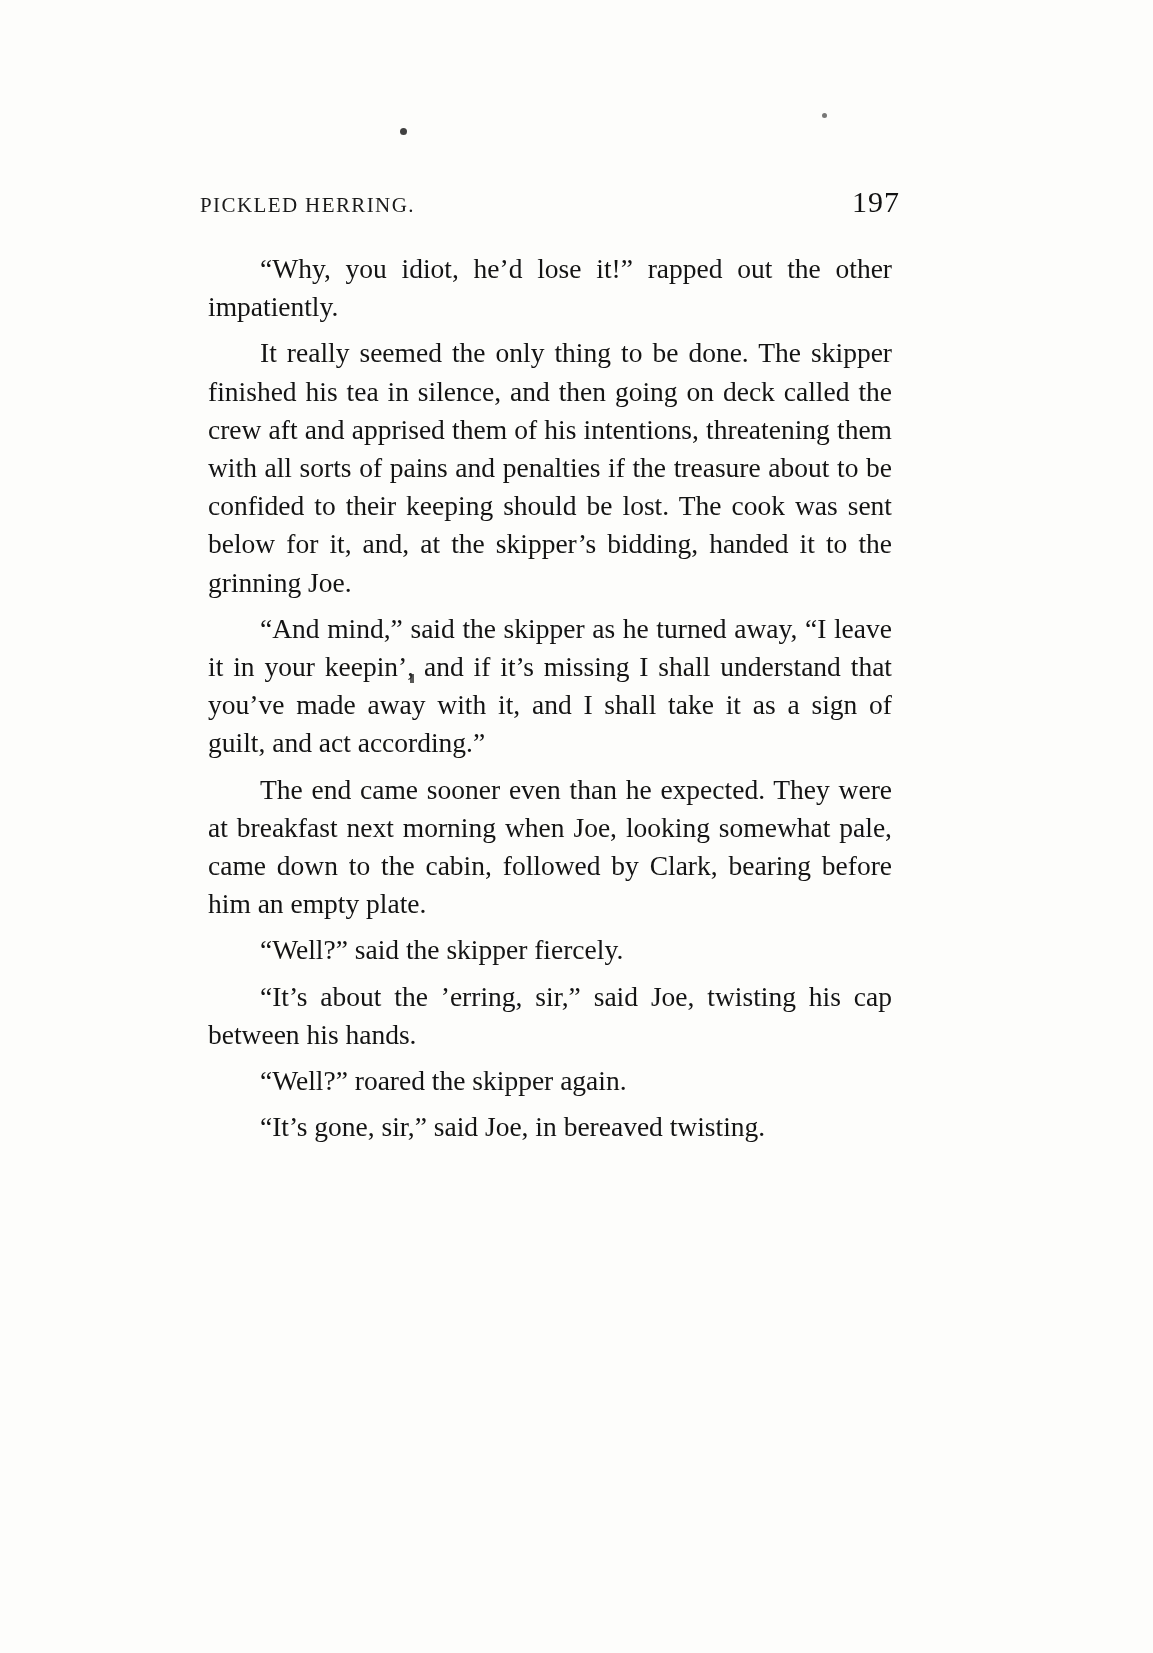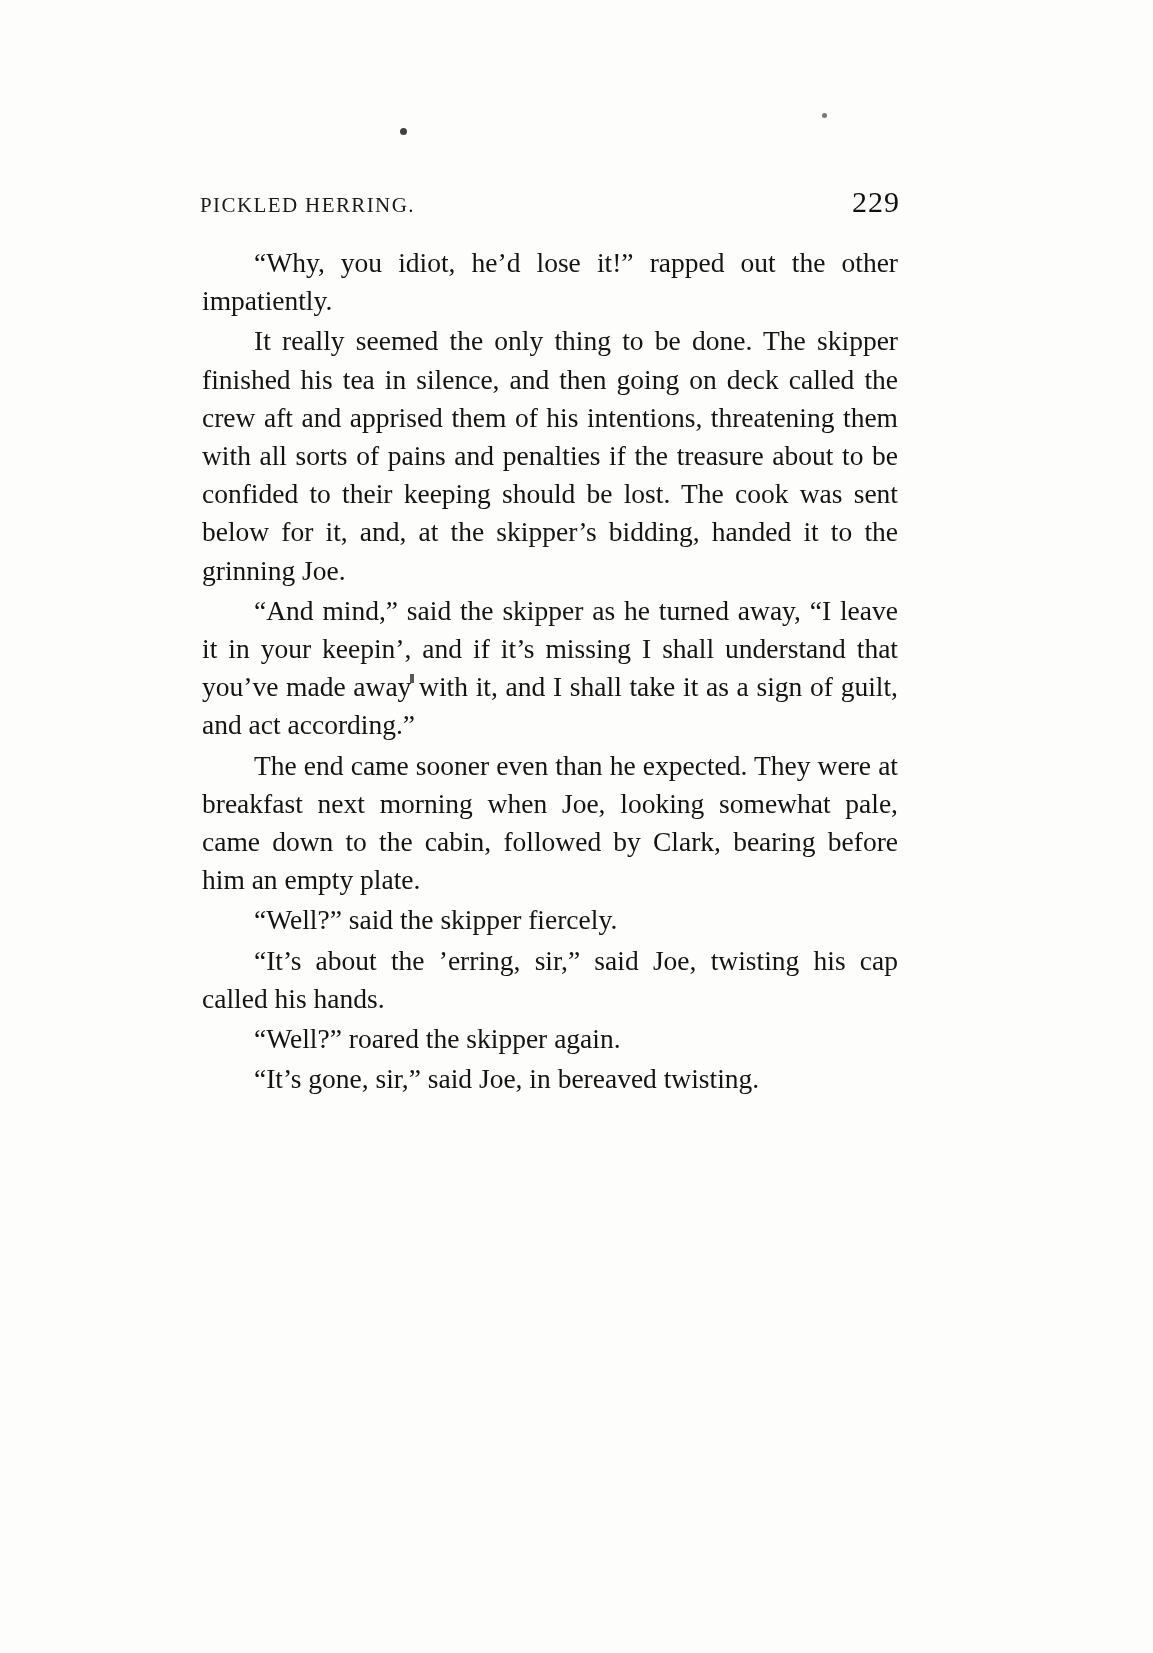--- a/index.html
+++ b/index.html
@@ -70,21 +70,21 @@
   }
 
   .body-text {
     position: absolute;
     left: 200px;
     top: 242px;
     width: 700px;
   }
 
   .para {
-    margin: 2px;
+    margin: 8px;
     font-size: 27.5px;
     line-height: 38.2px;
     text-align: justify;
     text-indent: 52px;
     color: #141414;
     -webkit-font-smoothing: antialiased;
   }
   .para:last-child {
     text-align: left;
   }
@@ -103,28 +103,28 @@
 </head>
 <body>
 
 <div class="page">
 
   <div class="speck"></div>
   <div class="speck-right"></div>
 
   <div class="running-head">
     <div class="head-title">PICKLED HERRING.</div>
-    <div class="page-number">229</div>
+    <div class="page-number">197</div>
   </div>
 
   <div class="body-text">
     <div class="artifact-a"></div>
     <p class="para">“Why, you idiot, he’d lose it!” rapped out the other impatiently.</p>
     <p class="para">It really seemed the only thing to be done.  The skipper finished his tea in silence, and then going on deck called the crew aft and apprised them of his intentions, threatening them with all sorts of pains and penalties if the treasure about to be confided to their keeping should be lost.  The cook was sent below for it, and, at the skipper’s bidding, handed it to the grinning Joe.</p>
     <p class="para">“And mind,” said the skipper as he turned away, “I leave it in your keepin’, and if it’s missing I shall understand that you’ve made away with it, and I shall take it as a sign of guilt, and act according.”</p>
     <p class="para">The end came sooner even than he expected.  They were at breakfast next morning when Joe, looking somewhat pale, came down to the cabin, followed by Clark, bearing before him an empty plate.</p>
     <p class="para">“Well?” said the skipper fiercely.</p>
-    <p class="para">“It’s about the ’erring, sir,” said Joe, twisting his cap called his hands.</p>
+    <p class="para">“It’s about the ’erring, sir,” said Joe, twisting his cap between his hands.</p>
     <p class="para">“Well?” roared the skipper again.</p>
     <p class="para">“It’s gone, sir,” said Joe, in bereaved twisting.</p>
   </div>
 
 </div>
 
 </body></html>

